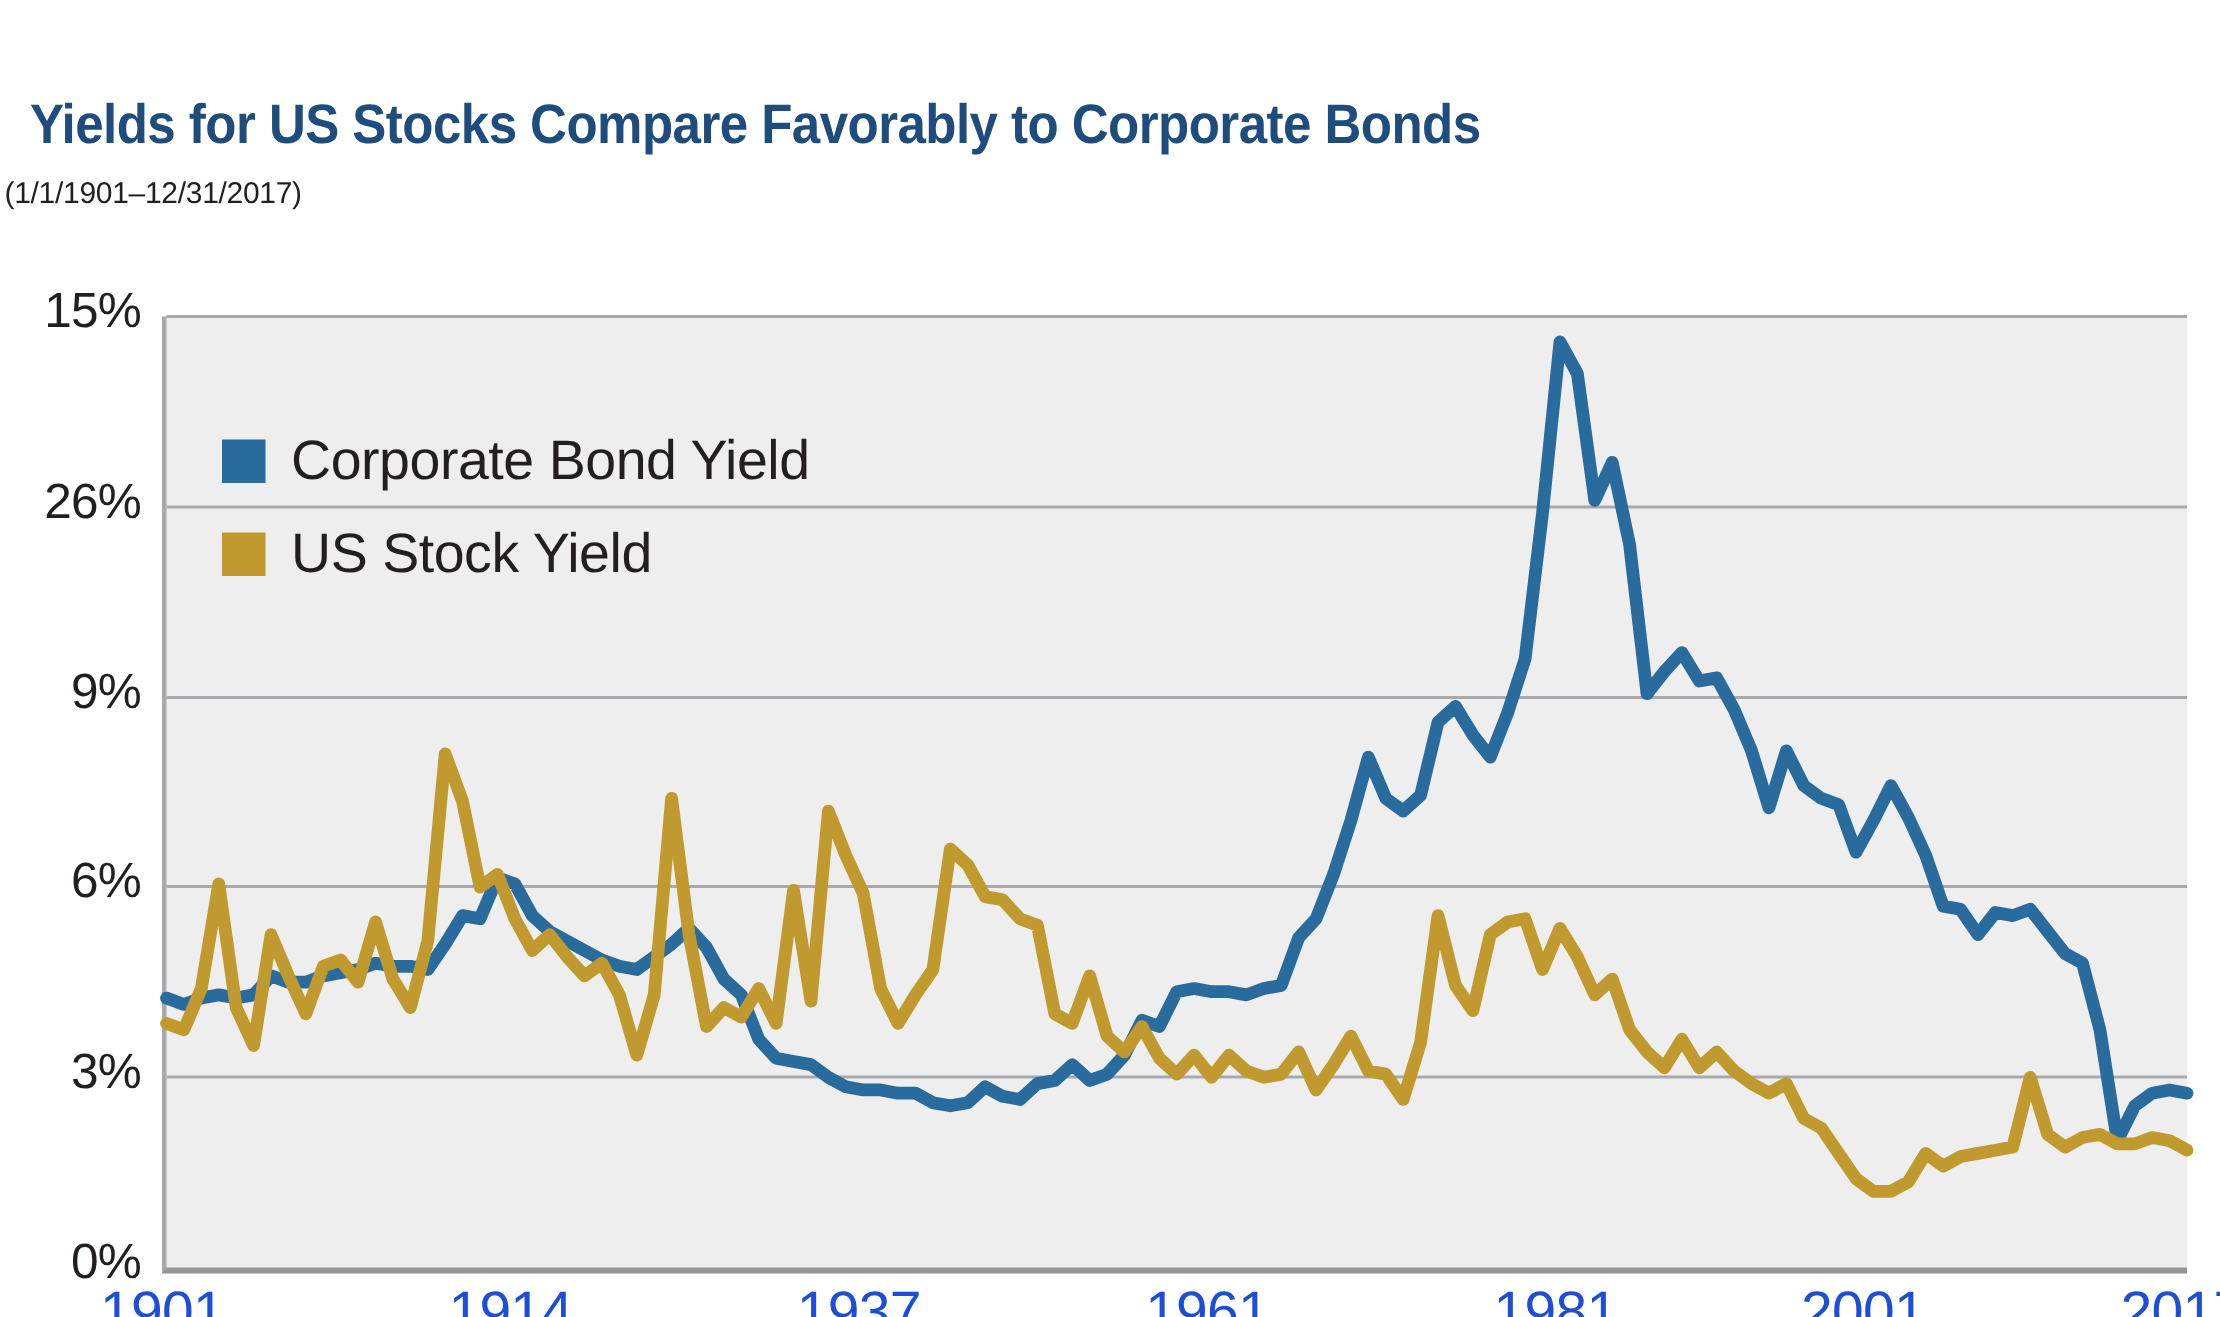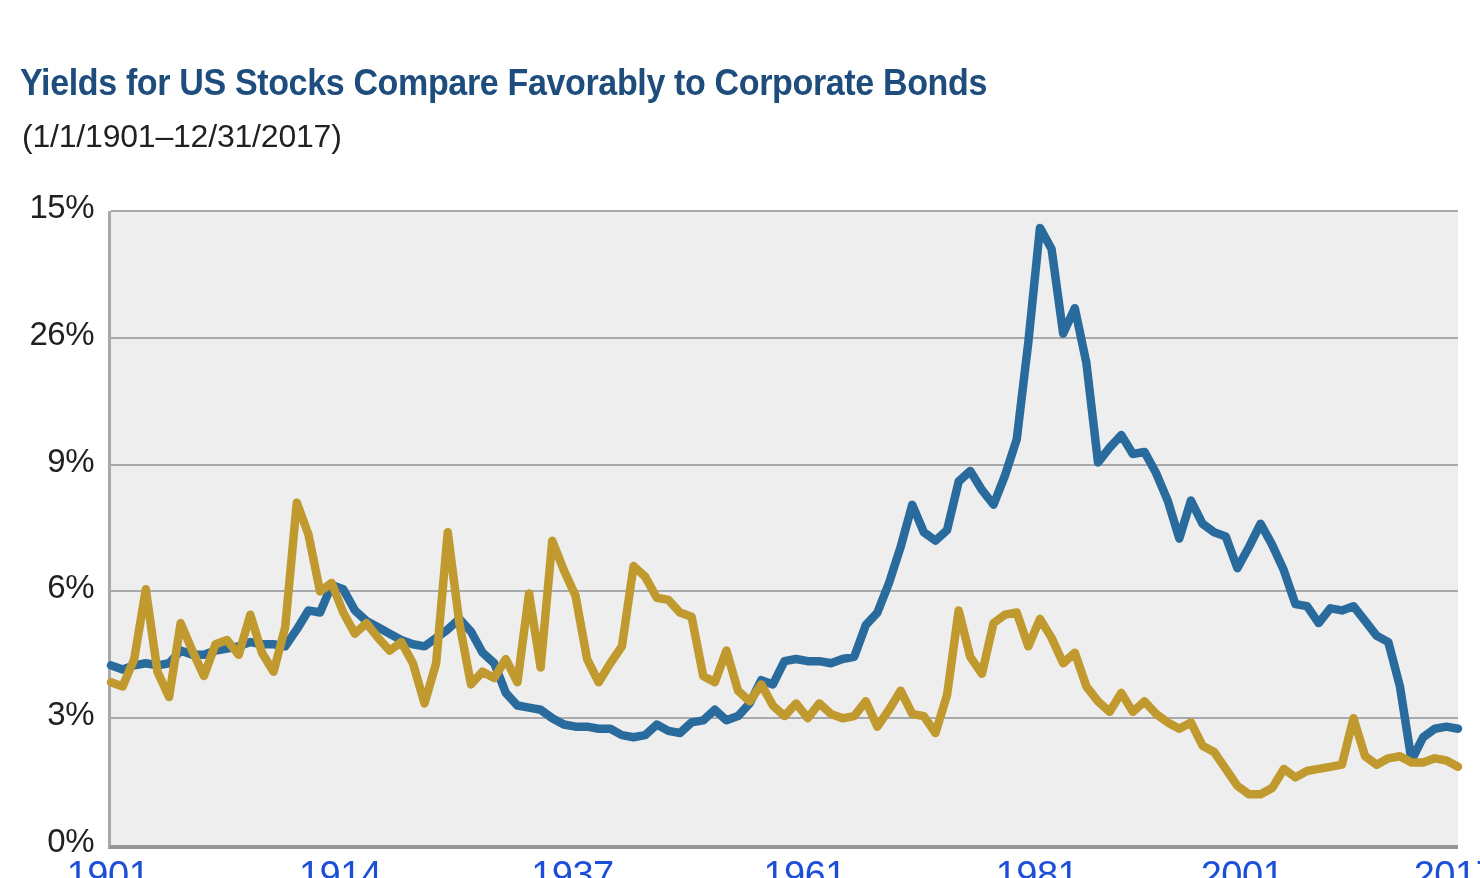--- a/index.html
+++ b/index.html
@@ -28,23 +28,23 @@
     font-weight: bold;
     letter-spacing: -0.4px;
     color: #1e4c7c;
     font-family: "Liberation Sans Narrow", "Liberation Sans", sans-serif;
     transform: scaleX(0.92);
     transform-origin: left top;
     white-space: nowrap;
   }
   .subtitle {
     position: absolute;
-    left: 22px;
+    left: 3px;
     top: 70px;
-    font-size: 32px;
+    font-size: 20px;
     color: #231f20;
     white-space: nowrap;
     letter-spacing: -0.2px;
   }
   .plot-wrap {
     position: absolute;
     left: 0;
     top: 0;
     width: 1480px;
     height: 662px;
@@ -144,15 +144,25 @@
     <div id="xticks">
         <div class="xlabel" style="left: 108px;">1901</div>
         <div class="xlabel" style="left: 340.241px;">1914</div>
         <div class="xlabel" style="left: 572.483px;">1937</div>
         <div class="xlabel" style="left: 804.724px;">1961</div>
         <div class="xlabel" style="left: 1036.97px;">1981</div>
         <div class="xlabel" style="left: 1242px;">2001</div>
         <div class="xlabel" style="left: 1455px;">2017</div>
       </div>
 
+    <div class="legend">
+      <div class="legend-row">
+        <span class="legend-swatch" id="sw0" style="background: rgb(42, 107, 158);"></span>
+        <span class="legend-label">Corporate Bond Yield</span>
+      </div>
+      <div class="legend-row">
+        <span class="legend-swatch" id="sw1" style="background: rgb(192, 154, 46);"></span>
+        <span class="legend-label">US Stock Yield</span>
+      </div>
+    </div>
 
   </div>
 </div>
 
 </body></html>

